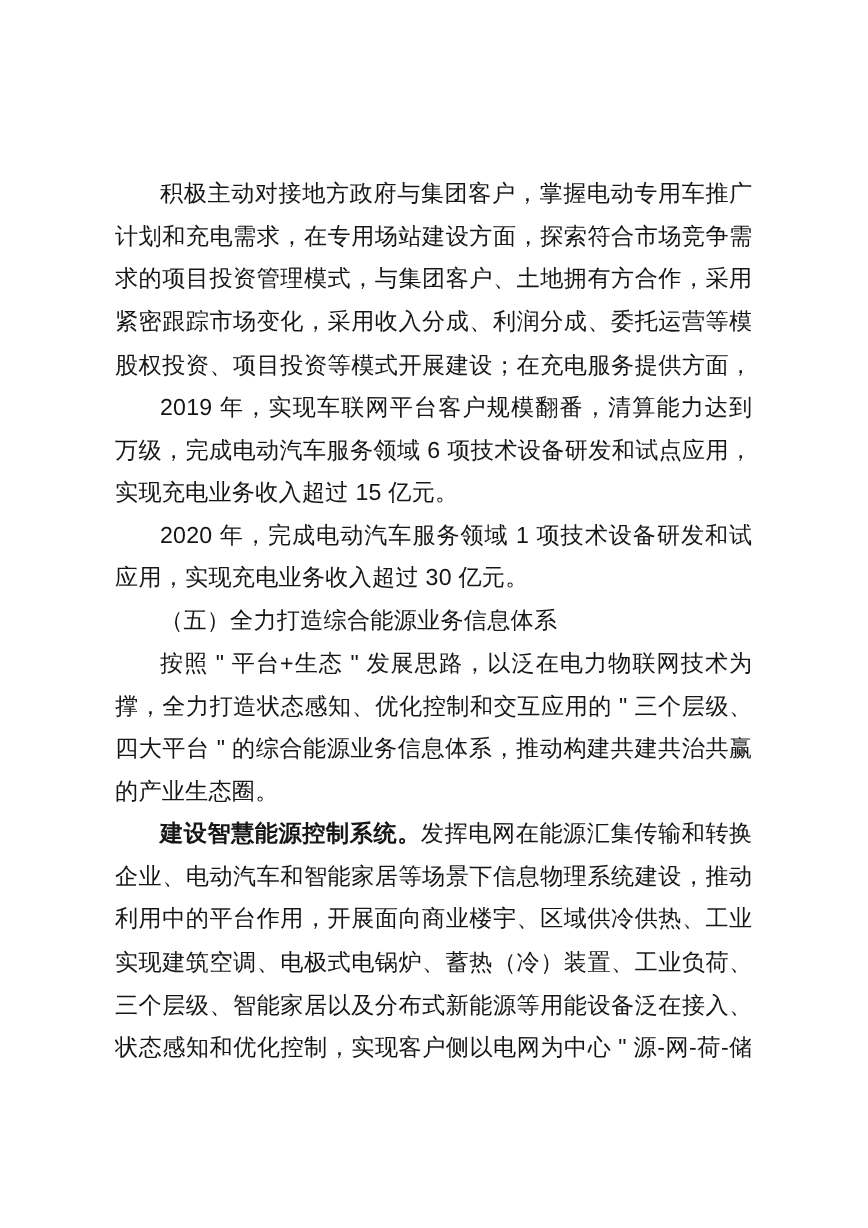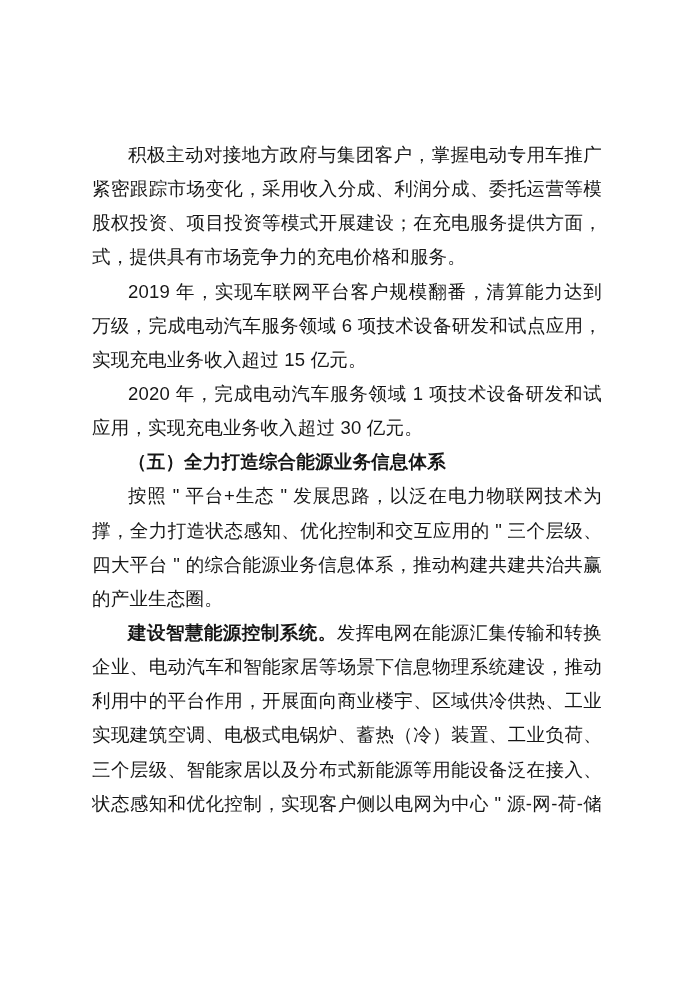--- a/index.html
+++ b/index.html
@@ -37,39 +37,40 @@
     letter-spacing: 0.2px;
   }
   .line.indent {
     text-indent: 36px;
   }
   .line.para-end {
     text-align: left;
     text-align-last: left;
   }
   .line.heading {
-    font-weight: 700;
+    font-weight: 400;
     text-align: center;
     text-align-last: left;
   }
   .bold {
     font-weight: 700;
   }
 </style>
 </head>
 <body>
 
 <div class="page">
   <div class="textblock">
 
     <div>
       <div class="line indent">积极主动对接地方政府与集团客户，掌握电动专用车推广</div>
+      <div class="line">计划和充电需求，在专用场站建设方面，探索符合市场竞争需</div>
+      <div class="line">求的项目投资管理模式，与集团客户、土地拥有方合作，采用</div>
       <div class="line">紧密跟踪市场变化，采用收入分成、利润分成、委托运营等模</div>
       <div class="line">股权投资、项目投资等模式开展建设；在充电服务提供方面，</div>
-      <div class="line para-end">式，提供具有市场竞争力的充电价格和服务。</div>
     </div>
 
     <div>
       <div class="line indent">2019 年，实现车联网平台客户规模翻番，清算能力达到千</div>
       <div class="line">万级，完成电动汽车服务领域 6 项技术设备研发和试点应用，</div>
       <div class="line para-end">实现充电业务收入超过 15 亿元。</div>
     </div>
 
     <div>
       <div class="line indent">2020 年，完成电动汽车服务领域 1 项技术设备研发和试点</div>

